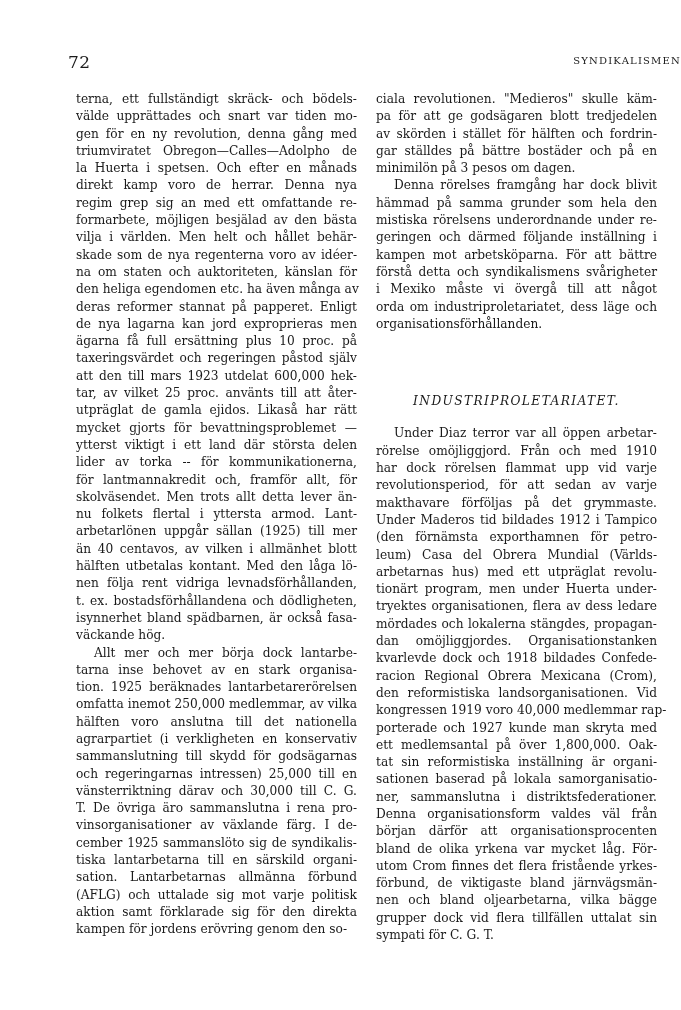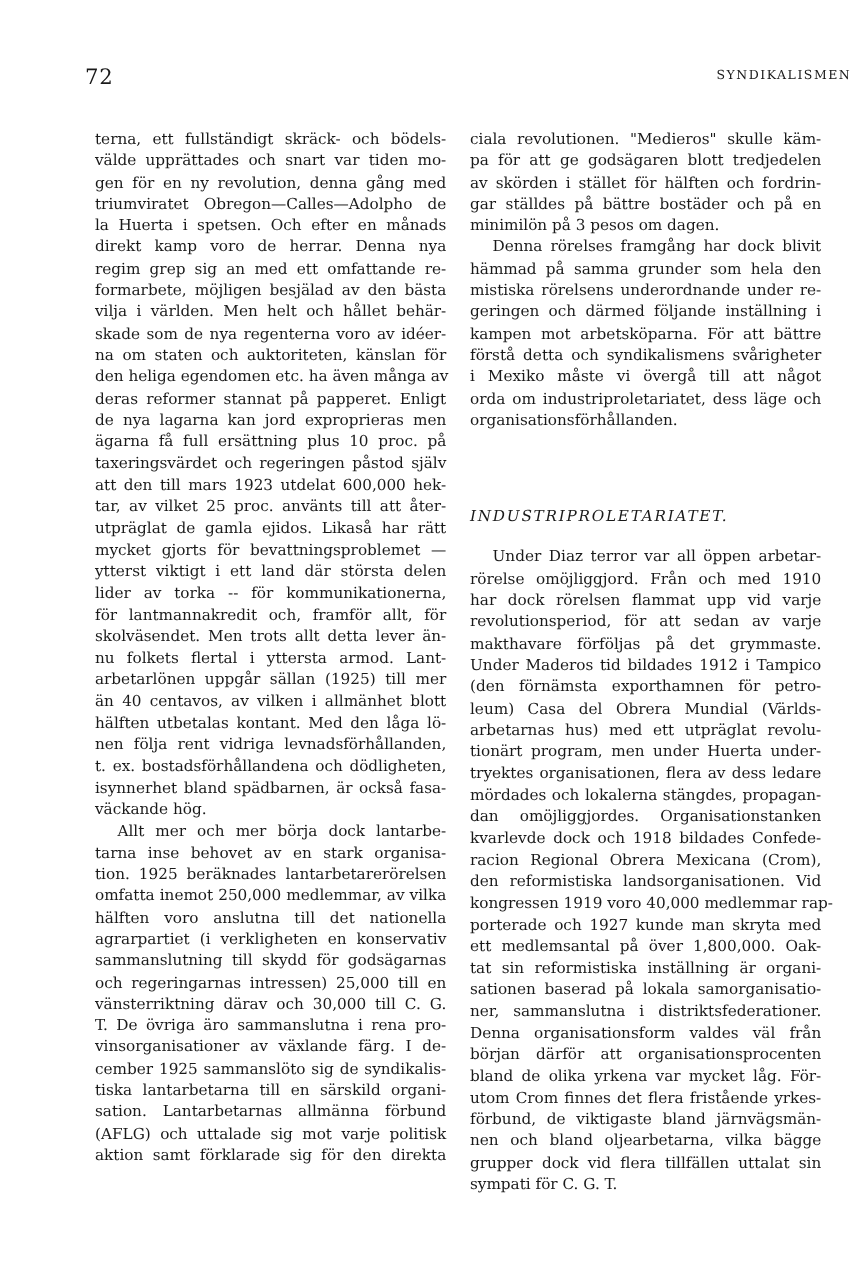--- a/index.html
+++ b/index.html
@@ -1,27 +1,27 @@
 <!DOCTYPE html>
 <html><head>
 <meta charset="utf-8">
 <style>
   html, body { margin:0; padding:0; background:#ffffff; }
   body { width:681px; height:1010px; position:relative; overflow:hidden;
          font-family:"DejaVu Serif","Liberation Serif",serif; color:#1a1a1a; }
   .page-number { position:absolute; left:68px; top:52px; font-size:17px; letter-spacing:0.5px; }
   .running-head { position:absolute; left:0; width:681px; top:55px; text-align:right;
                   font-size:10px; letter-spacing:1.2px; }
-  .col { position:absolute; top:103px; width:281px; font-size:12.2px; line-height:17.3px; }
+  .col { position:absolute; top:91px; width:281px; font-size:12.2px; line-height:17.3px; }
   .col.left { left:76px; }
   .col.right { left:376px; }
   .line { display:block; text-align:justify; text-align-last:justify; white-space:nowrap; height:17.3px; overflow:visible; }
   .line.last { text-align-last:left; }
   .indent { text-indent:18px; }
-  .section-heading { margin:0; font-style:italic; font-weight:normal; 
+  .section-heading { margin:0; font-style:italic; font-weight:normal; text-align:center;
                      font-size:12.2px; letter-spacing:1.4px; height:17.3px; line-height:17.3px; }
   .gap-heading-before { height:60px; }
   .gap-heading-after { height:15px; }
 </style>
 </head>
 <body>
 
 <div class="page-number">72</div>
 <div class="running-head">SYNDIKALISMEN</div>
 
@@ -70,20 +70,21 @@
       <span class="line">sammanslutning till skydd för godsägarnas</span>
       <span class="line">och regeringarnas intressen) 25,000 till en</span>
       <span class="line">vänsterriktning därav och 30,000 till C. G.</span>
       <span class="line">T. De övriga äro sammanslutna i rena pro-</span>
       <span class="line">vinsorganisationer av växlande färg. I de-</span>
       <span class="line">cember 1925 sammanslöto sig de syndikalis-</span>
       <span class="line">tiska lantarbetarna till en särskild organi-</span>
       <span class="line">sation. Lantarbetarnas allmänna förbund</span>
       <span class="line">(AFLG) och uttalade sig mot varje politisk</span>
       <span class="line">aktion samt förklarade sig för den direkta</span>
+      <span class="line last">kampen för jordens erövring genom den so-</span>
     </div>
 </div>
 
 <div class="col right">
   <div id="r-p1">
       <span class="line">ciala revolutionen. "Medieros" skulle käm-</span>
       <span class="line">pa för att ge godsägaren blott tredjedelen</span>
       <span class="line">av skörden i stället för hälften och fordrin-</span>
       <span class="line">gar ställdes på bättre bostäder och på en</span>
       <span class="line last">minimilön på 3 pesos om dagen.</span>

